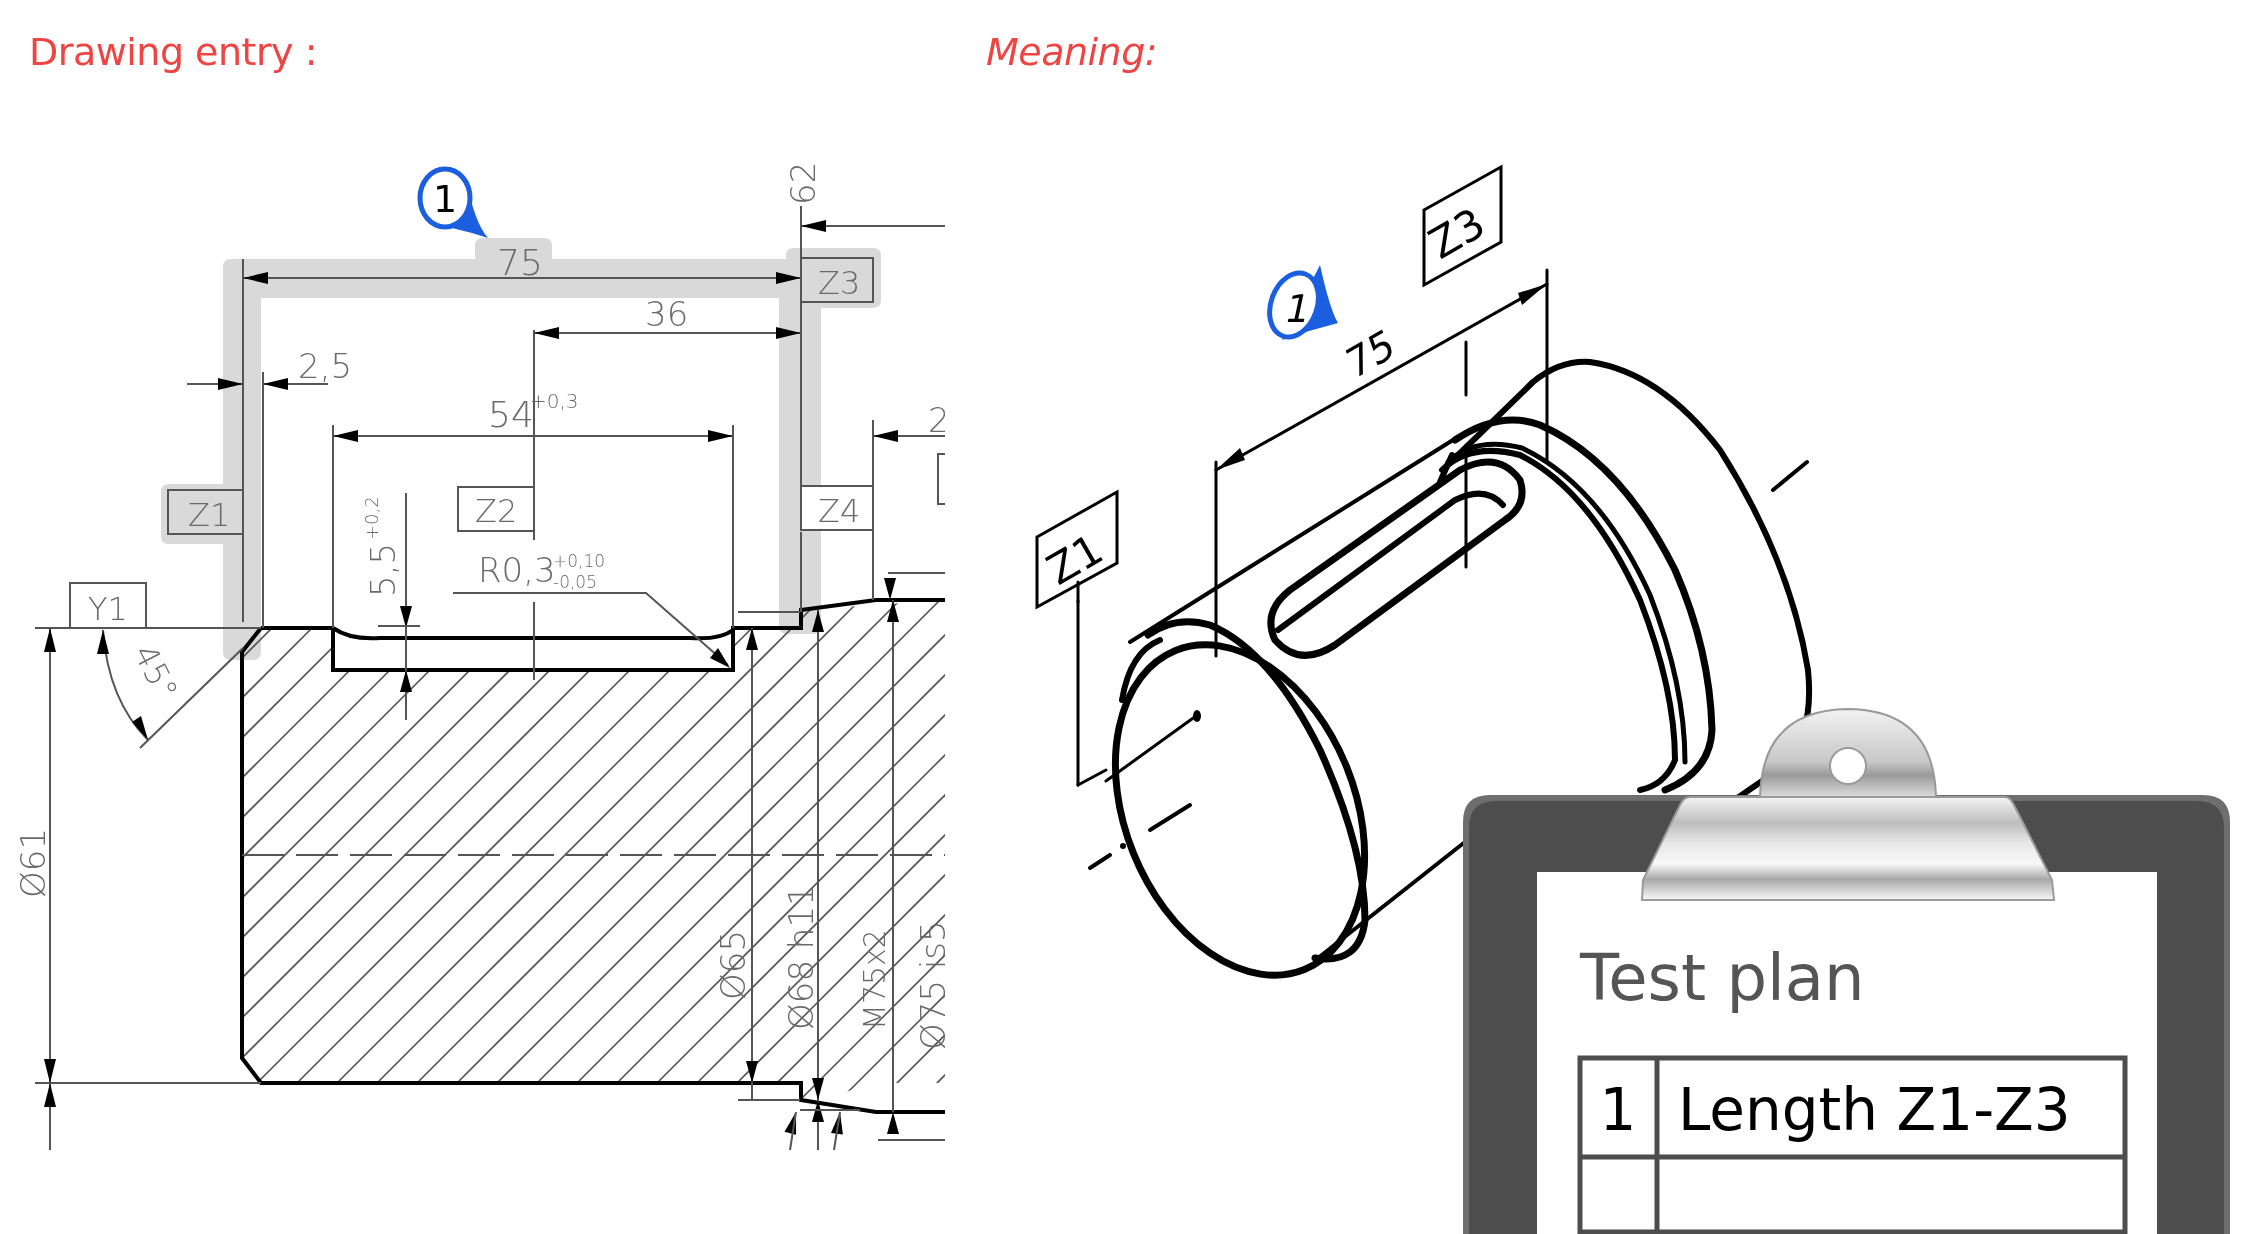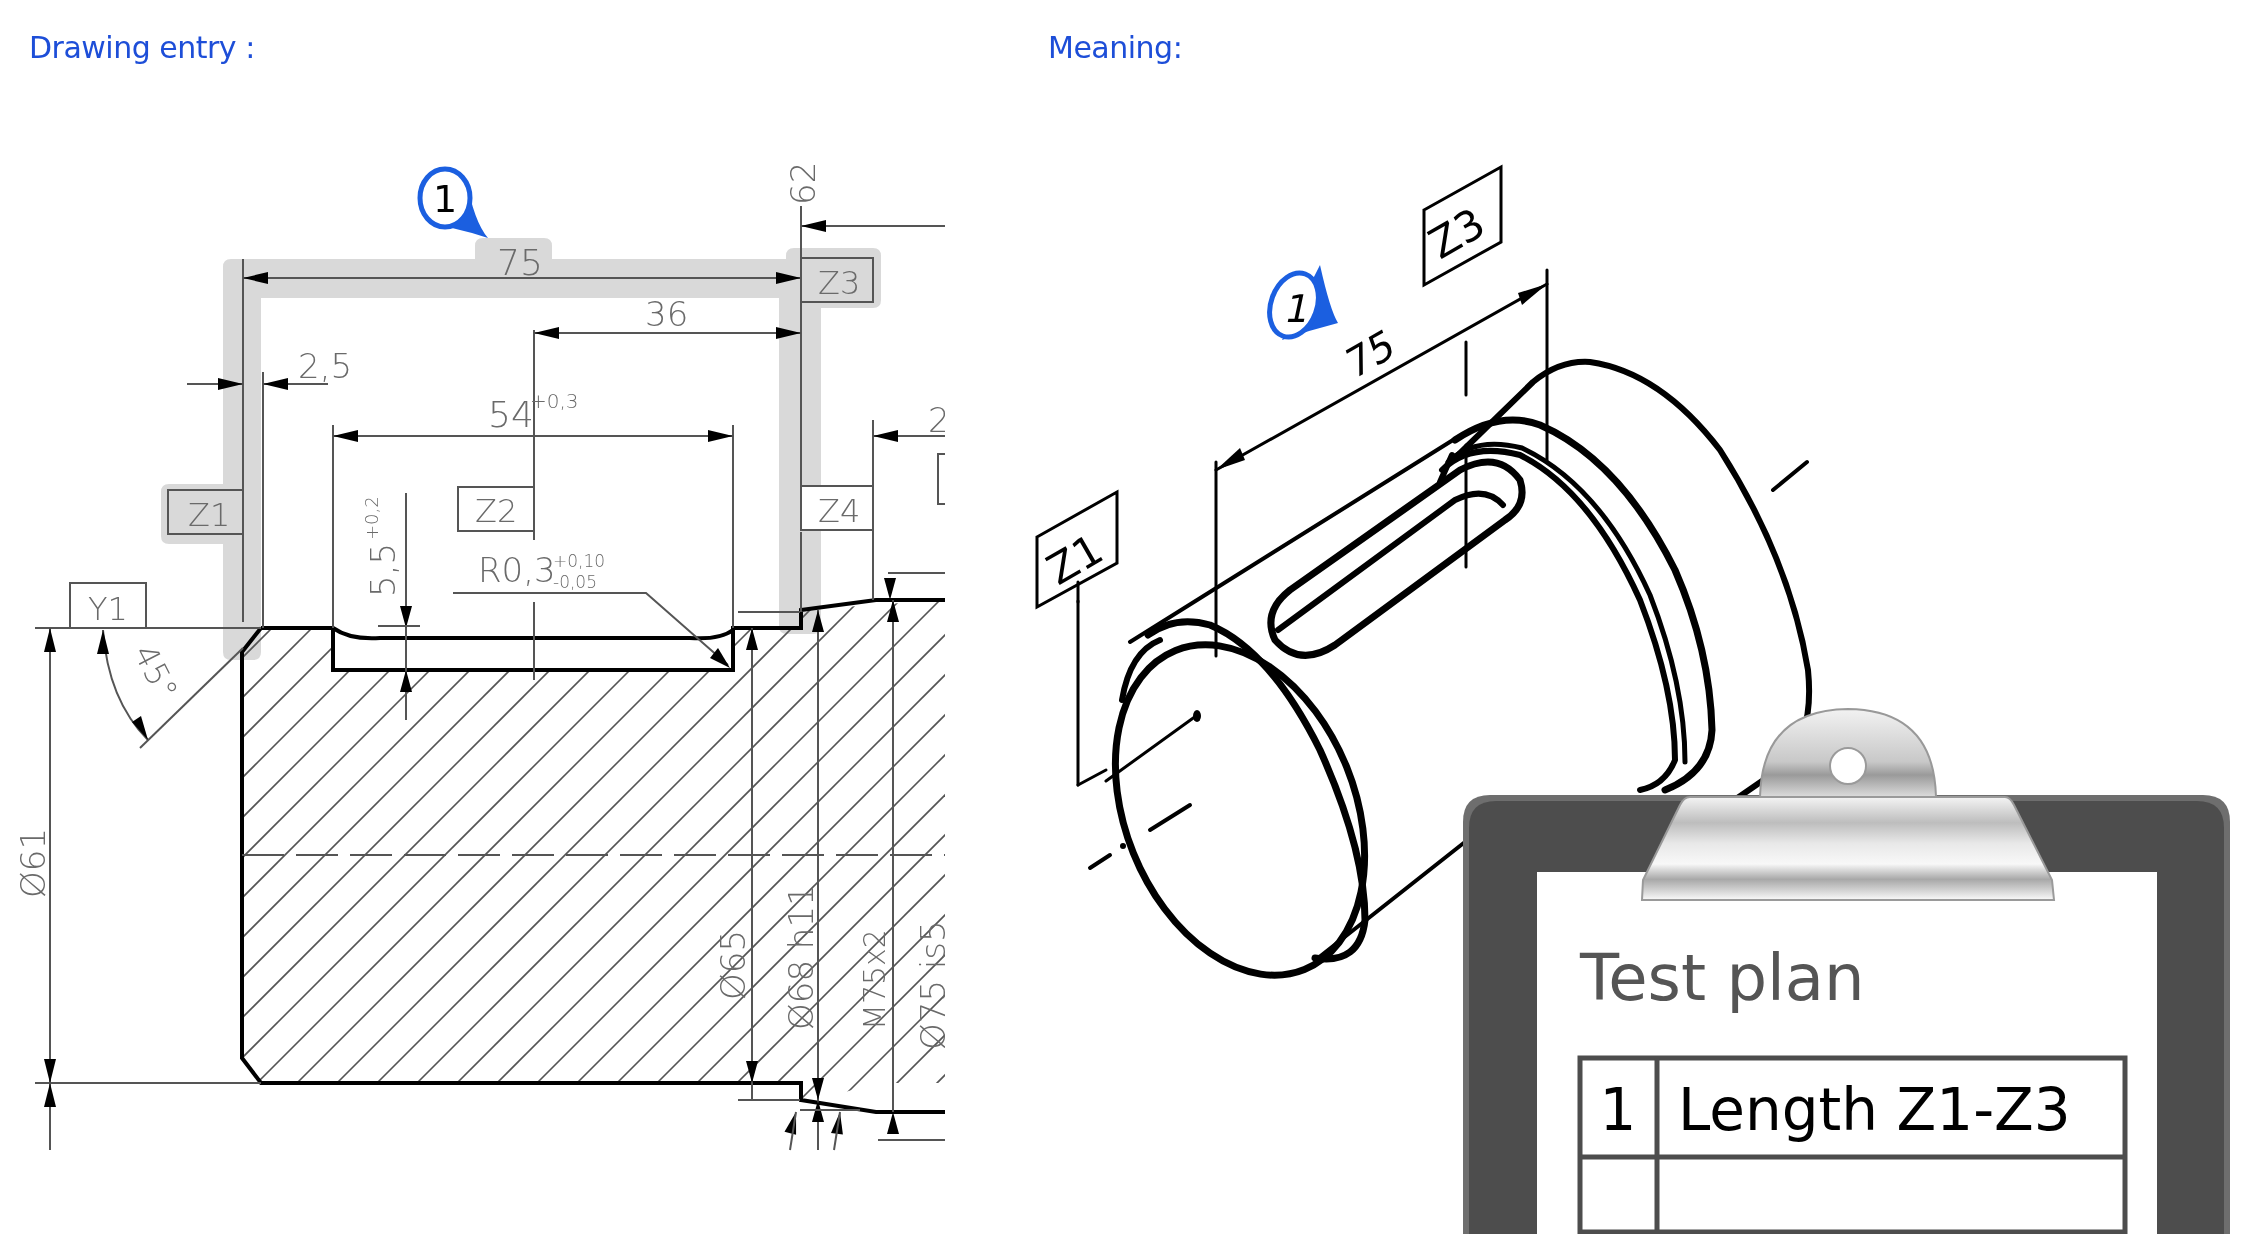--- a/index.html
+++ b/index.html
@@ -1,19 +1,19 @@
 <!DOCTYPE html>
 <html><head>
 <meta charset="utf-8">
 <style>
   html, body { margin: 0; padding: 0; background: #ffffff; }
   body { width: 2247px; height: 1234px; overflow: hidden; position: relative; font-family: "DejaVu Sans", sans-serif; }
-  .heading { position: absolute; top: 30px; font-size: 30px; color: #1d4ed8; font-family: "DejaVu Sans", sans-serif; letter-spacing: -0.5px; }
+  .heading { position: absolute; top: 30px; font-size: 38px; color: #ef4444; font-family: "DejaVu Sans", sans-serif; letter-spacing: -0.5px; }
   #heading-left { left: 29px; }
-  #heading-right { left: 1048px; }
+  #heading-right { left: 986px; font-style: italic; }
   svg#scene { position: absolute; left: 0; top: 0; }
   .cad { font-family: "DejaVu Sans", sans-serif; fill: #6a6a6a; font-weight: 300; }
   .thin { stroke: #555; stroke-width: 2; fill: none; }
   .thick { stroke: #000; stroke-width: 4; fill: none; }
   .hatch line { stroke: #555; stroke-width: 1.6; }
   .iso { stroke: #000; fill: none; stroke-linecap: round; stroke-linejoin: round; }
   .iso-text { font-family: "DejaVu Sans", sans-serif; fill: #000; }
   .plan-title { font-family: "DejaVu Sans", sans-serif; fill: #555; }
   .plan-cell { font-family: "DejaVu Sans", sans-serif; fill: #000; }
 </style>

